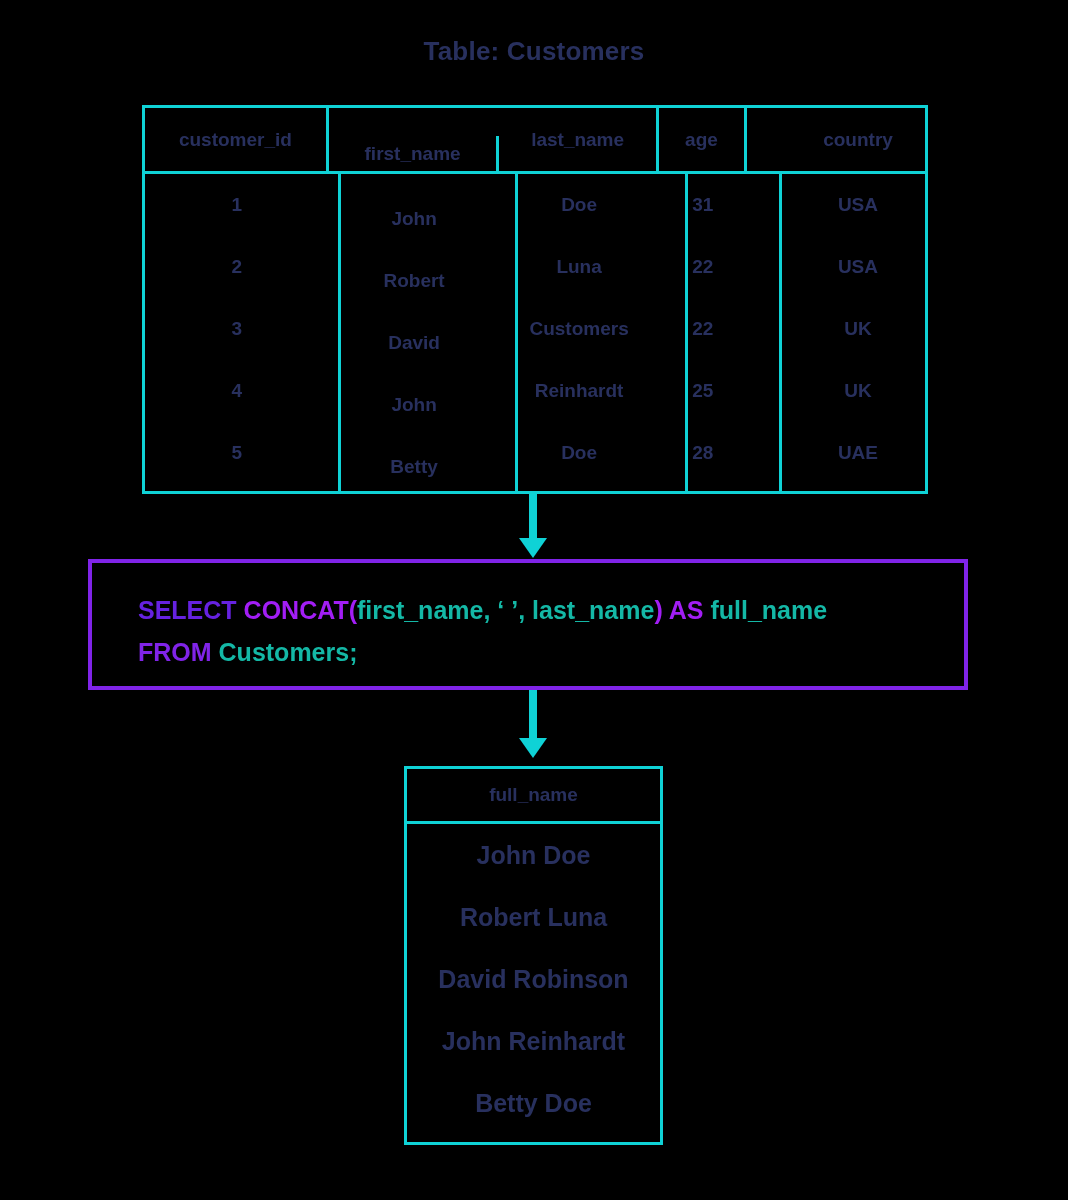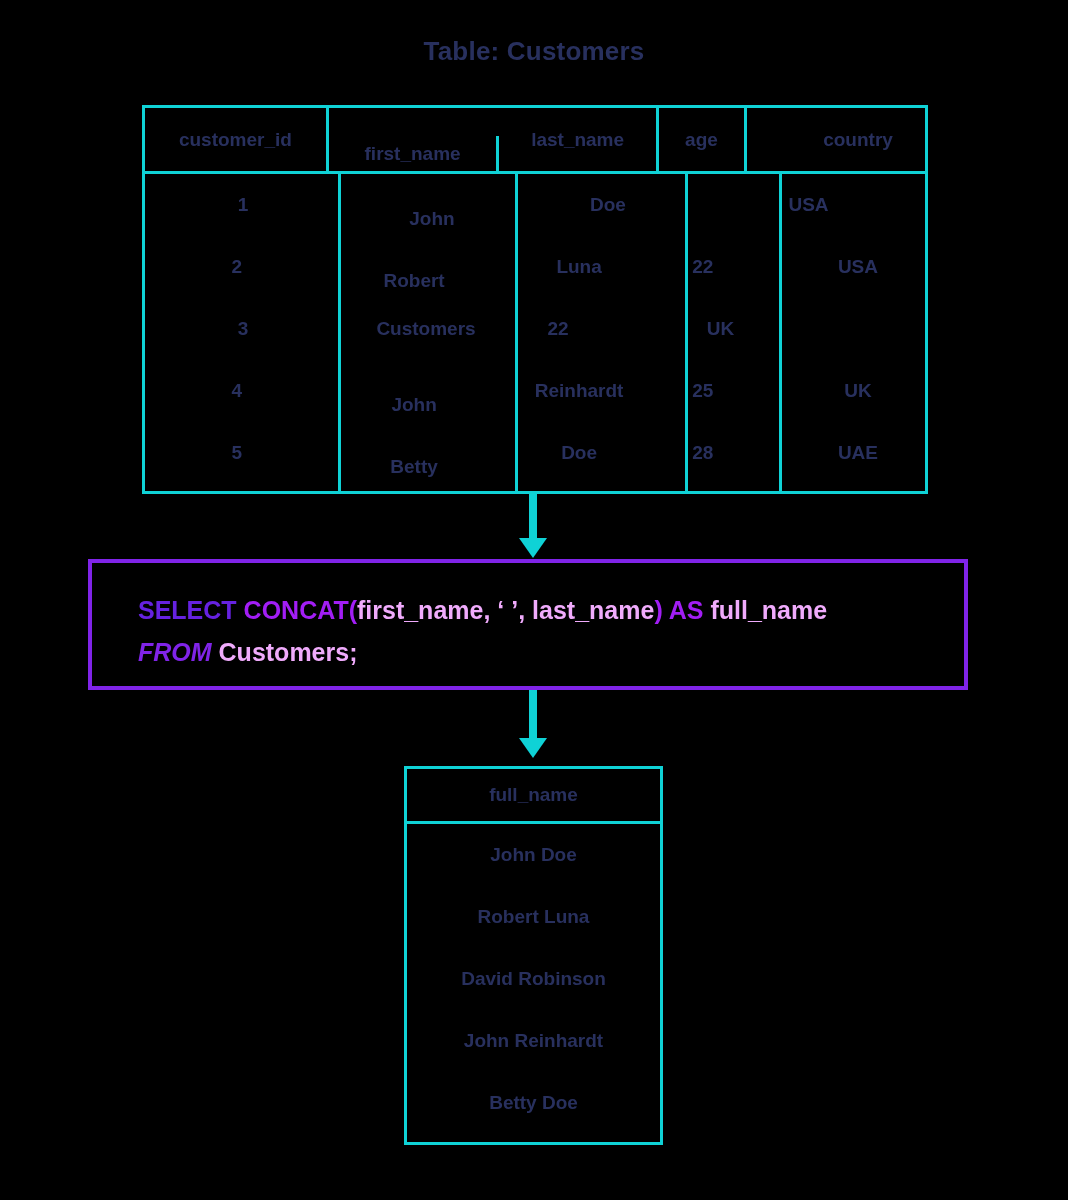--- a/index.html
+++ b/index.html
@@ -136,22 +136,22 @@
   #query-box .qline {
     font-size: 25px;
     font-weight: 700;
     line-height: 42px;
     white-space: nowrap;
   }
   .kw-select { color: #6622e0; }
   .kw-func   { color: #a21ef5; }
   .kw-paren  { color: #a21ef5; }
   .kw-as     { color: #a21ef5; }
-  .kw-from   { color: #8024e8; font-style: italic; }
-  .ident     { color: #f0abfc; font-weight: 700; }
+  .kw-from   { color: #8024e8; }
+  .ident     { color: #14b8a6; font-weight: 700; }
 
   
   #result-table {
     position: absolute;
     left: 404px;
     top: 766px;
     width: 259px;
     height: 379px;
     border: 3px solid #0fd2d6;
     box-sizing: border-box;
@@ -165,21 +165,21 @@
     box-sizing: border-box;
     font-size: 19px;
     font-weight: 700;
     color: #28305e;
   }
   #result-table .rrow {
     height: 62px;
     display: flex;
     align-items: center;
     justify-content: center;
-    font-size: 19px;
+    font-size: 25px;
     font-weight: 700;
     color: #28305e;
   }
 </style>
 </head>
 <body>
 
 <div id="diagram-title">Table: Customers</div>
 
 <div id="customers-table">
@@ -197,33 +197,35 @@
       <div class="vrule" style="left:193px"></div>
       <div class="vrule" style="left:370px"></div>
       <div class="vrule" style="left:540px"></div>
       <div class="vrule" style="left:634px"></div>
     </div>
 
     <div class="trow">
       <div class="cell c-id" style="border-right:none">1</div>
       <div class="cell c-first" style="border-right:none">John</div>
       <div class="cell c-last" style="border-right:none">Doe</div>
+      <div class="cell c-age" style="border-right:none">31</div>
       <div class="cell c-country" style="border-right:none">USA</div>
     </div>
 
     <div class="trow">
       <div class="cell c-id" style="border-right:none">2</div>
       <div class="cell c-first" style="border-right:none">Robert</div>
       <div class="cell c-last" style="border-right:none">Luna</div>
       <div class="cell c-age" style="border-right:none">22</div>
       <div class="cell c-country" style="border-right:none">USA</div>
     </div>
 
     <div class="trow">
       <div class="cell c-id" style="border-right:none">3</div>
+      <div class="cell c-first" style="border-right:none">David</div>
       <div class="cell c-last" style="border-right:none">Customers</div>
       <div class="cell c-age" style="border-right:none">22</div>
       <div class="cell c-country" style="border-right:none">UK</div>
     </div>
 
     <div class="trow">
       <div class="cell c-id" style="border-right:none">4</div>
       <div class="cell c-first" style="border-right:none">John</div>
       <div class="cell c-last" style="border-right:none">Reinhardt</div>
       <div class="cell c-age" style="border-right:none">25</div>

